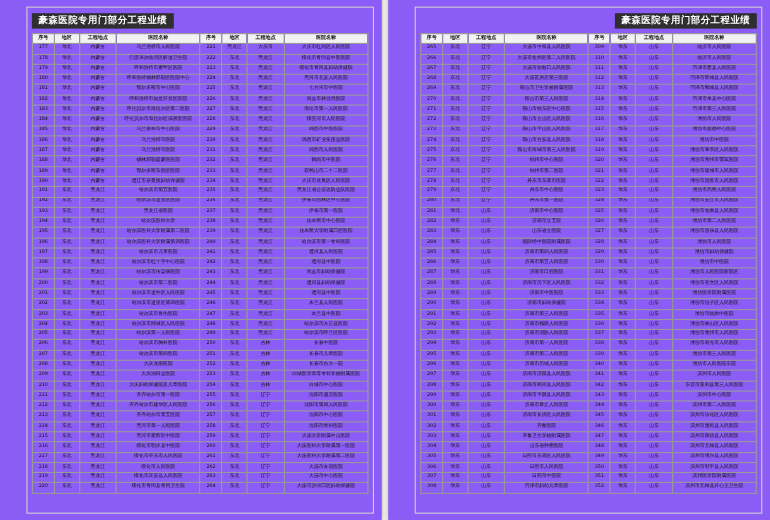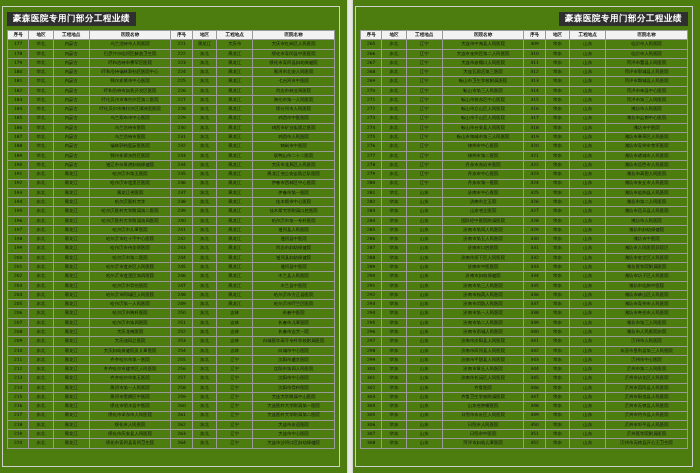--- a/index.html
+++ b/index.html
@@ -9,23 +9,23 @@
     font-family:"DejaVu Sans","Liberation Sans",sans-serif;
     overflow:hidden;
   }
   .spread{
     position:relative;width:700px;height:473px;
     display:flex;gap:6px;padding:0;box-sizing:border-box;
   }
   .page{
     position:relative;
     width:347px;height:473px;
-    background:#4d7c0f;
+    background:#8b5cf6;
     box-sizing:border-box;
-    padding:6px 7px 6px 2px;
+    padding:6px 7px 6px 24px;
     box-shadow:0 0 2px rgba(0,0,0,.25);
   }
   .page-inner{
     border:1px solid #cfcfcf;
     width:100%;height:100%;
     box-sizing:border-box;
     padding:4px 4px 2px 4px;
     position:relative;
   }
   .title-bar{

